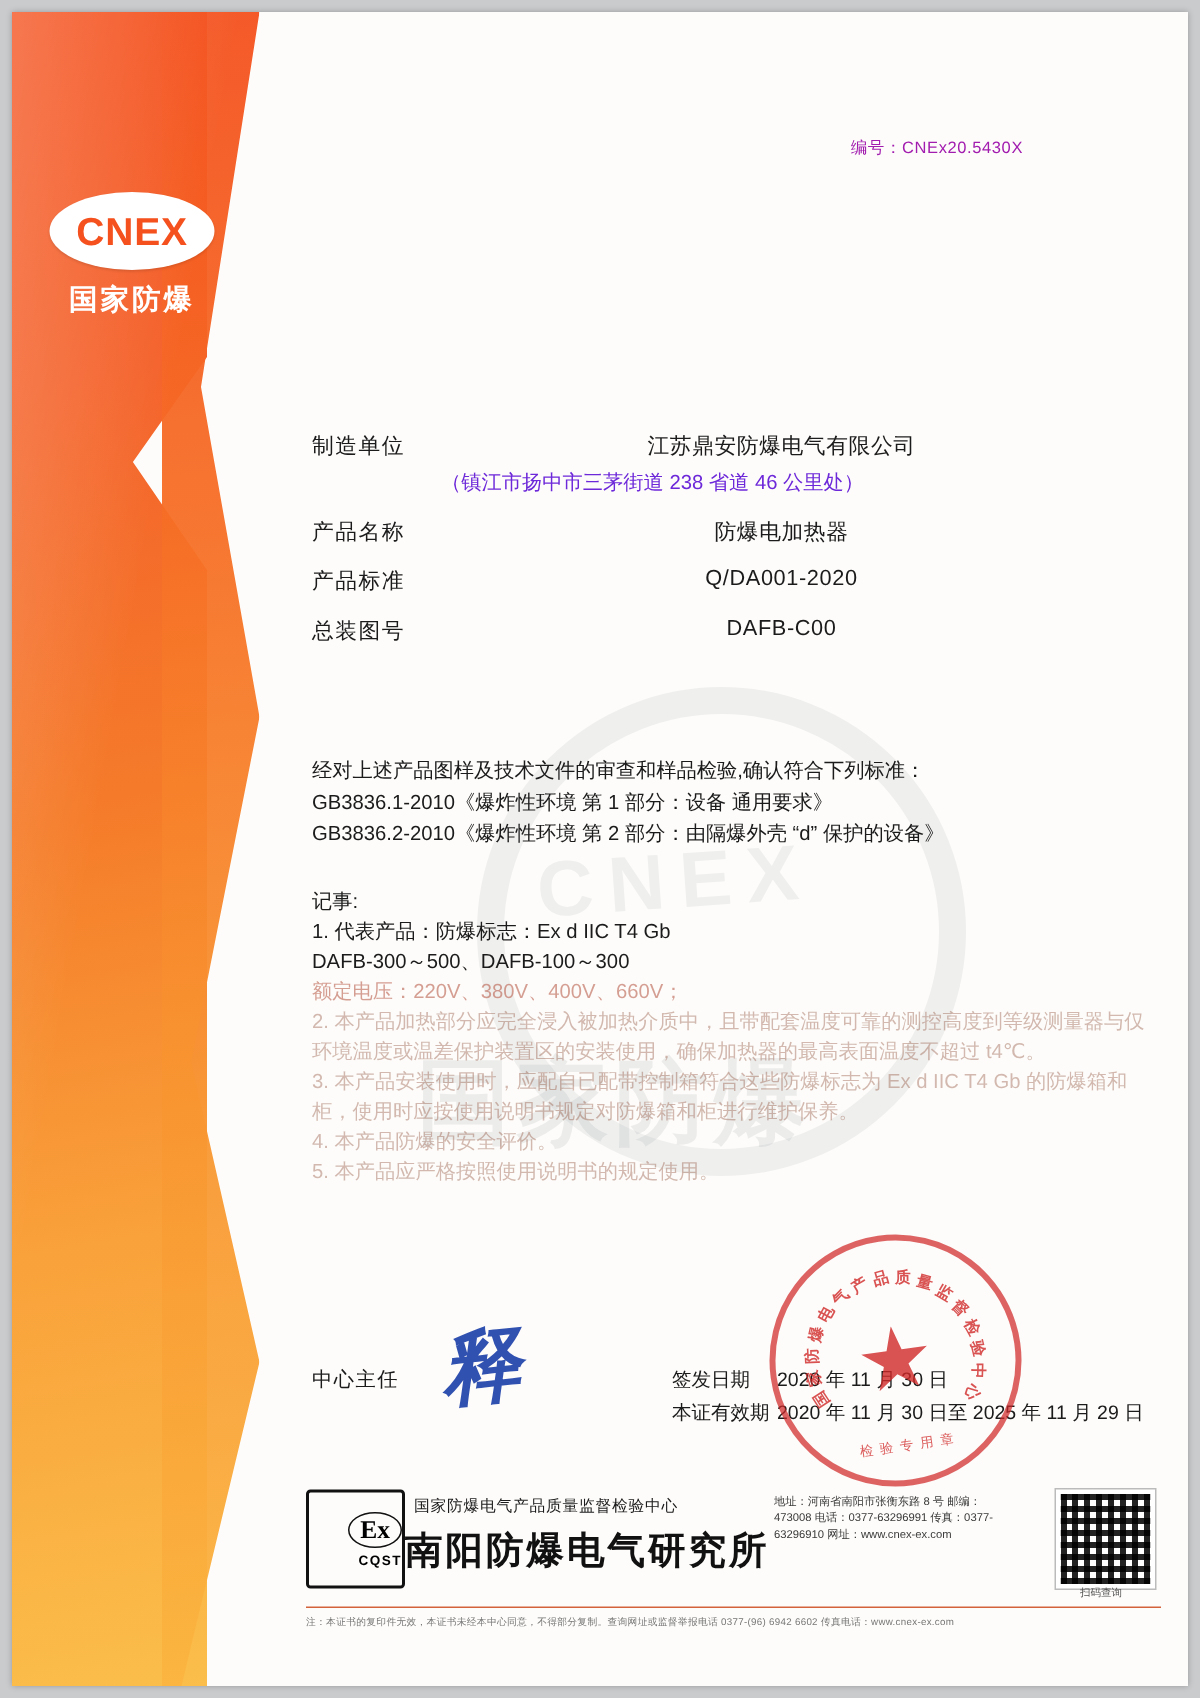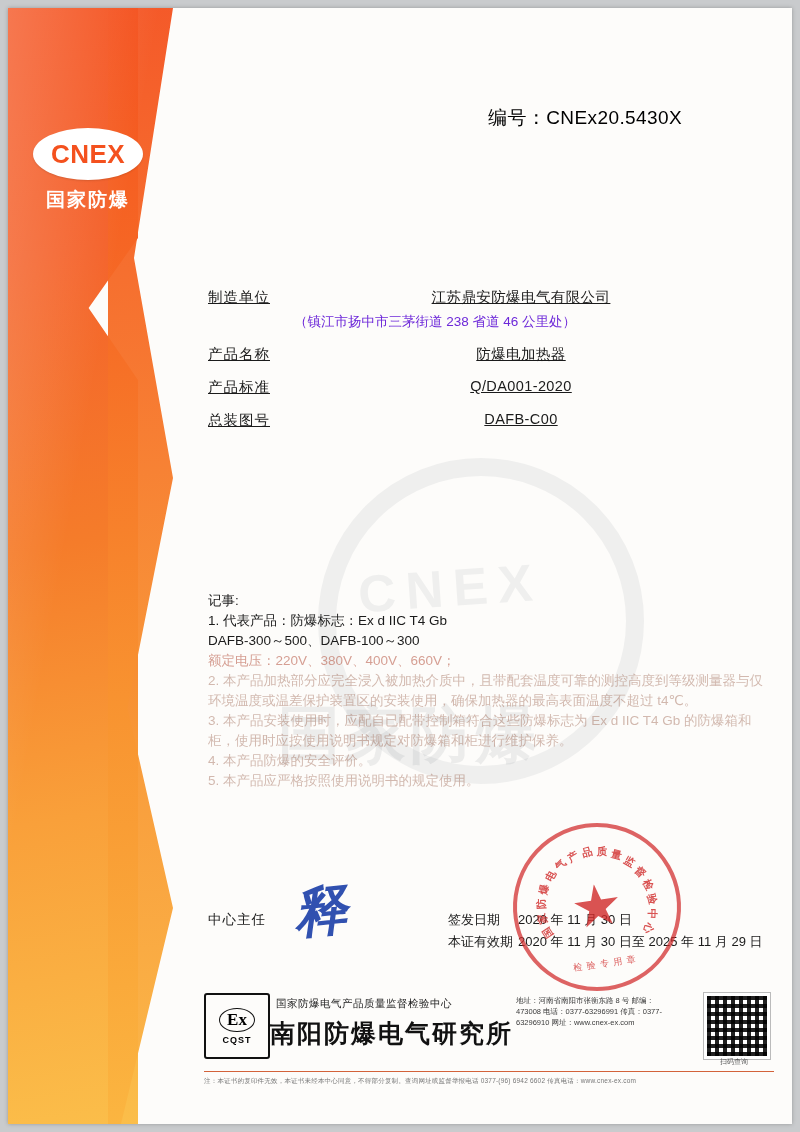--- a/index.html
+++ b/index.html
@@ -48,22 +48,22 @@
   .logo-oval span{
     font-size:26px;font-weight:bold;letter-spacing:.5px;
     color:#f4511e;font-family:"Liberation Sans",sans-serif;
   }
   .logo-sub{
     margin-top:7px;font-size:19px;font-weight:bold;color:#fff;letter-spacing:2px;
   }
 
   
   .serial{
-    position:absolute;right:110px;top:97px;
-    font-size:19px;color:#000000;letter-spacing:.4px;
+    position:absolute;right:110px;top:83px;
+    font-size:11px;color:#a21caf;letter-spacing:.4px;
   }
   .title{
     position:absolute;left:200px;top:150px;width:530px;
     text-align:center;font-size:34px;font-weight:bold;color:#111;
     letter-spacing:5px;
   }
 
   
   .wm{
     position:absolute;left:250px;top:430px;width:470px;height:380px;
@@ -79,21 +79,21 @@
     letter-spacing:4px;white-space:nowrap;
   }
   .wm .wtext2{
     position:absolute;left:100px;top:120px;
     font-size:52px;font-weight:bold;color:rgba(120,130,140,.10);
     letter-spacing:10px;white-space:nowrap;transform:rotate(-4deg);
   }
 
   
   .fields{position:absolute;left:200px;top:280px;width:540px;}
-  .frow{display:flex;margin-bottom:14px;font-size:14.5px;color:#1b1b1b;text-decoration:underline;}
+  .frow{display:flex;margin-bottom:14px;font-size:14.5px;color:#1b1b1b;}
   .flabel{width:86px;flex:none;letter-spacing:1px;}
   .fval{flex:1;letter-spacing:.4px;text-align:center;}
   .fsub{margin-left:86px;font-size:13.5px;color:#6d28d9;margin-top:-8px;margin-bottom:14px;}
 
   .standards{position:absolute;left:200px;top:495px;width:560px;font-size:13.5px;color:#1b1b1b;line-height:21px;}
 
   .notes{position:absolute;left:200px;top:583px;width:560px;font-size:13.5px;color:#1b1b1b;line-height:20px;}
   .notes .faint{color:rgba(180,80,60,.55);}
   .notes .faint2{color:rgba(150,90,70,.42);}
 
@@ -131,21 +131,21 @@
   .seal .bottom-txt{
     position:absolute;left:0;bottom:16px;width:160px;text-align:center;
     font-size:9px;color:rgba(208,40,40,.75);letter-spacing:1px;
   }
 
   
   .footer{position:absolute;left:196px;top:985px;width:570px;}
   .f-badge{
     position:absolute;left:0;top:0;width:62px;height:62px;
     border:2px solid #111;border-radius:3px;
-    display:flex;flex-direction:column;align-items:center;justify-content:center;
+    display:flex;flex-direction:column;align-items:flex-end;justify-content:center;
   }
   .f-badge .ex{
     font-size:17px;font-weight:bold;font-family:"Liberation Serif",serif;
     border:1.5px solid #111;border-radius:50%;padding:1px 7px;
   }
   .f-badge .cqst{font-size:9px;font-weight:bold;letter-spacing:1px;margin-top:3px;}
   .f-org-small{position:absolute;left:72px;top:4px;font-size:10.5px;color:#1b1b1b;letter-spacing:.5px;}
   .f-org-big{position:absolute;left:66px;top:24px;font-size:25px;font-weight:bold;color:#111;letter-spacing:2px;}
   .f-addr{position:absolute;left:312px;top:2px;width:160px;font-size:7.5px;color:#3a3a3a;line-height:11px;}
   .qr{
@@ -200,20 +200,25 @@
     <div class="frow">
       <div class="flabel">产品标准</div>
       <div class="fval">Q/DA001-2020</div>
     </div>
     <div class="frow">
       <div class="flabel">总装图号</div>
       <div class="fval">DAFB-C00</div>
     </div>
   </div>
 
+  <div class="standards">
+    <div>经对上述产品图样及技术文件的审查和样品检验,确认符合下列标准：</div>
+    <div>GB3836.1-2010《爆炸性环境   第 1 部分：设备   通用要求》</div>
+    <div>GB3836.2-2010《爆炸性环境   第 2 部分：由隔爆外壳 “d” 保护的设备》</div>
+  </div>
 
   <div class="notes">
     <div>记事:</div>
     <div>1.  代表产品：防爆标志：Ex d IIC T4 Gb</div>
     <div>DAFB-300～500、DAFB-100～300</div>
     <div class="faint">额定电压：220V、380V、400V、660V；</div>
     <div class="faint2">2. 本产品加热部分应完全浸入被加热介质中，且带配套温度可靠的测控高度到等级测量器与仅环境温度或温差保护装置区的安装使用，确保加热器的最高表面温度不超过 t4℃。</div>
     <div class="faint2">3. 本产品安装使用时，应配自已配带控制箱符合这些防爆标志为 Ex d IIC T4 Gb 的防爆箱和柜，使用时应按使用说明书规定对防爆箱和柜进行维护保养。</div>
     <div class="faint2">4. 本产品防爆的安全评价。</div>
     <div class="faint2">5. 本产品应严格按照使用说明书的规定使用。</div>

